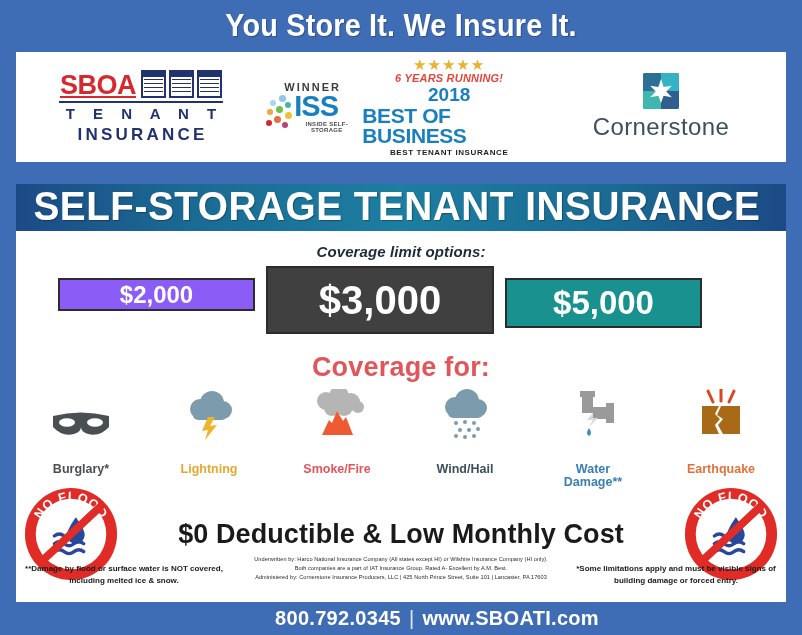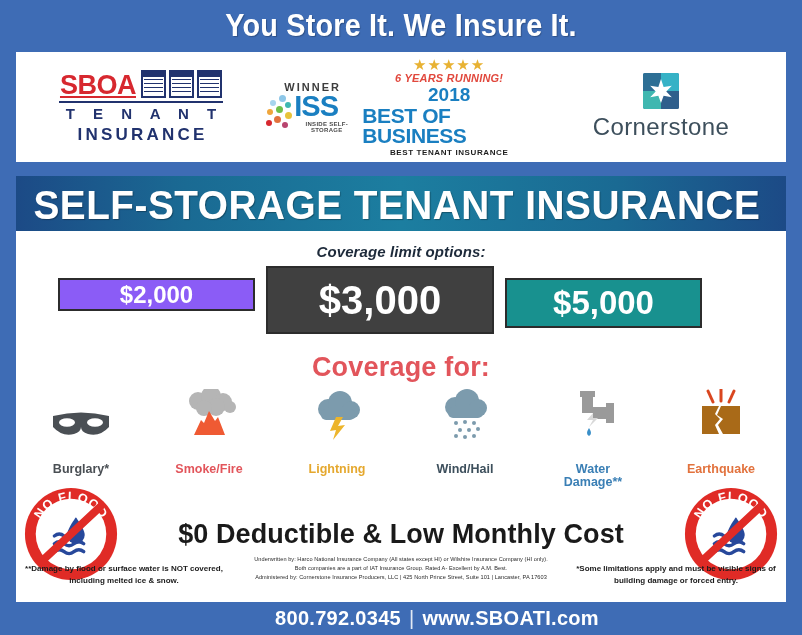--- a/index.html
+++ b/index.html
@@ -115,23 +115,23 @@
   }
   .corner-name{
     color:#3d4f5c;font-size:24px;letter-spacing:.4px;margin-top:4px;font-weight:400;
   }
   .corner-sub{
     color:#46606f;font-size:10px;letter-spacing:2px;margin-top:1px;
   }
 
   
   .titlebar{
-    position:absolute;left:16px;top:176px;width:770px;height:59px;
+    position:absolute;left:16px;top:184px;width:770px;height:59px;
     background:linear-gradient(90deg,#1c4a86 0%,#1a6a93 22%,#1c7ea0 50%,#1a6a93 78%,#1c4a86 100%);
-    display:flex;align-items:center;
+    display:flex;align-items:flex-start;
   }
   .titlebar .t{
     color:#ffffff;font-family:"Liberation Sans Narrow","Liberation Sans",sans-serif;
     font-weight:bold;font-size:40px;letter-spacing:.5px;padding-left:18px;
     text-shadow:1px 1px 1px rgba(0,0,0,.3);transform:scaleX(.97);transform-origin:left center;
   }
 
   
   .body{
     position:absolute;left:16px;top:231px;width:770px;height:371px;background:#ffffff;
@@ -301,47 +301,47 @@
             <ellipse cx="17" cy="15.5" rx="8" ry="4.2" fill="#ffffff"></ellipse>
             <ellipse cx="45" cy="15.5" rx="8" ry="4.2" fill="#ffffff"></ellipse>
           </svg>
         </div>
         <div class="cap" style="color:#4a4f54">Burglary*</div>
       </div>
 
       <div class="peril">
         <div class="gfx">
           <svg width="62" height="52" viewBox="0 0 62 52">
+            <g fill="#7c9bad">
+              <circle cx="22" cy="20" r="10"></circle>
+                <circle cx="34" cy="14" r="12"></circle>
+              <circle cx="45" cy="21" r="9"></circle>
+                <rect x="15" y="20" width="34" height="11" rx="5"></rect>
+            </g>
+            <path d="M30 28 L24 42 L30 41 L27 51 L39 36 L32 37 L37 28 Z" fill="#edb52b"></path>
+          </svg>
+        </div>
+        <div class="cap" style="color:#e5a82e">Lightning</div>
+      </div>
+
+      <div class="peril">
+        <div class="gfx">
+          <svg width="62" height="52" viewBox="0 0 62 52">
             <g fill="#b5b5b5">
               <circle cx="20" cy="12" r="9"></circle>
                 <circle cx="33" cy="7" r="10"></circle>
               <circle cx="45" cy="13" r="9"></circle>
                 <circle cx="38" cy="18" r="9"></circle>
               <circle cx="26" cy="19" r="8"></circle>
                 <circle cx="52" cy="18" r="6"></circle>
             </g>
             <path d="M31 22 L37 32 L40 28 L47 46 L16 46 L23 31 L26 34 Z" fill="#ef5a33"></path>
           </svg>
         </div>
         <div class="cap" style="color:#e2555b">Smoke/Fire</div>
-      </div>
-
-      <div class="peril">
-        <div class="gfx">
-          <svg width="62" height="52" viewBox="0 0 62 52">
-            <g fill="#7c9bad">
-              <circle cx="22" cy="20" r="10"></circle>
-                <circle cx="34" cy="14" r="12"></circle>
-              <circle cx="45" cy="21" r="9"></circle>
-                <rect x="15" y="20" width="34" height="11" rx="5"></rect>
-            </g>
-            <path d="M30 28 L24 42 L30 41 L27 51 L39 36 L32 37 L37 28 Z" fill="#edb52b"></path>
-          </svg>
-        </div>
-        <div class="cap" style="color:#e5a82e">Lightning</div>
       </div>
 
       <div class="peril">
         <div class="gfx">
           <svg width="62" height="52" viewBox="0 0 62 52">
             <g fill="#7c9bad">
               <circle cx="21" cy="18" r="10"></circle>
                 <circle cx="33" cy="12" r="12"></circle>
               <circle cx="44" cy="19" r="9"></circle>
                 <rect x="14" y="18" width="35" height="11" rx="5"></rect>

